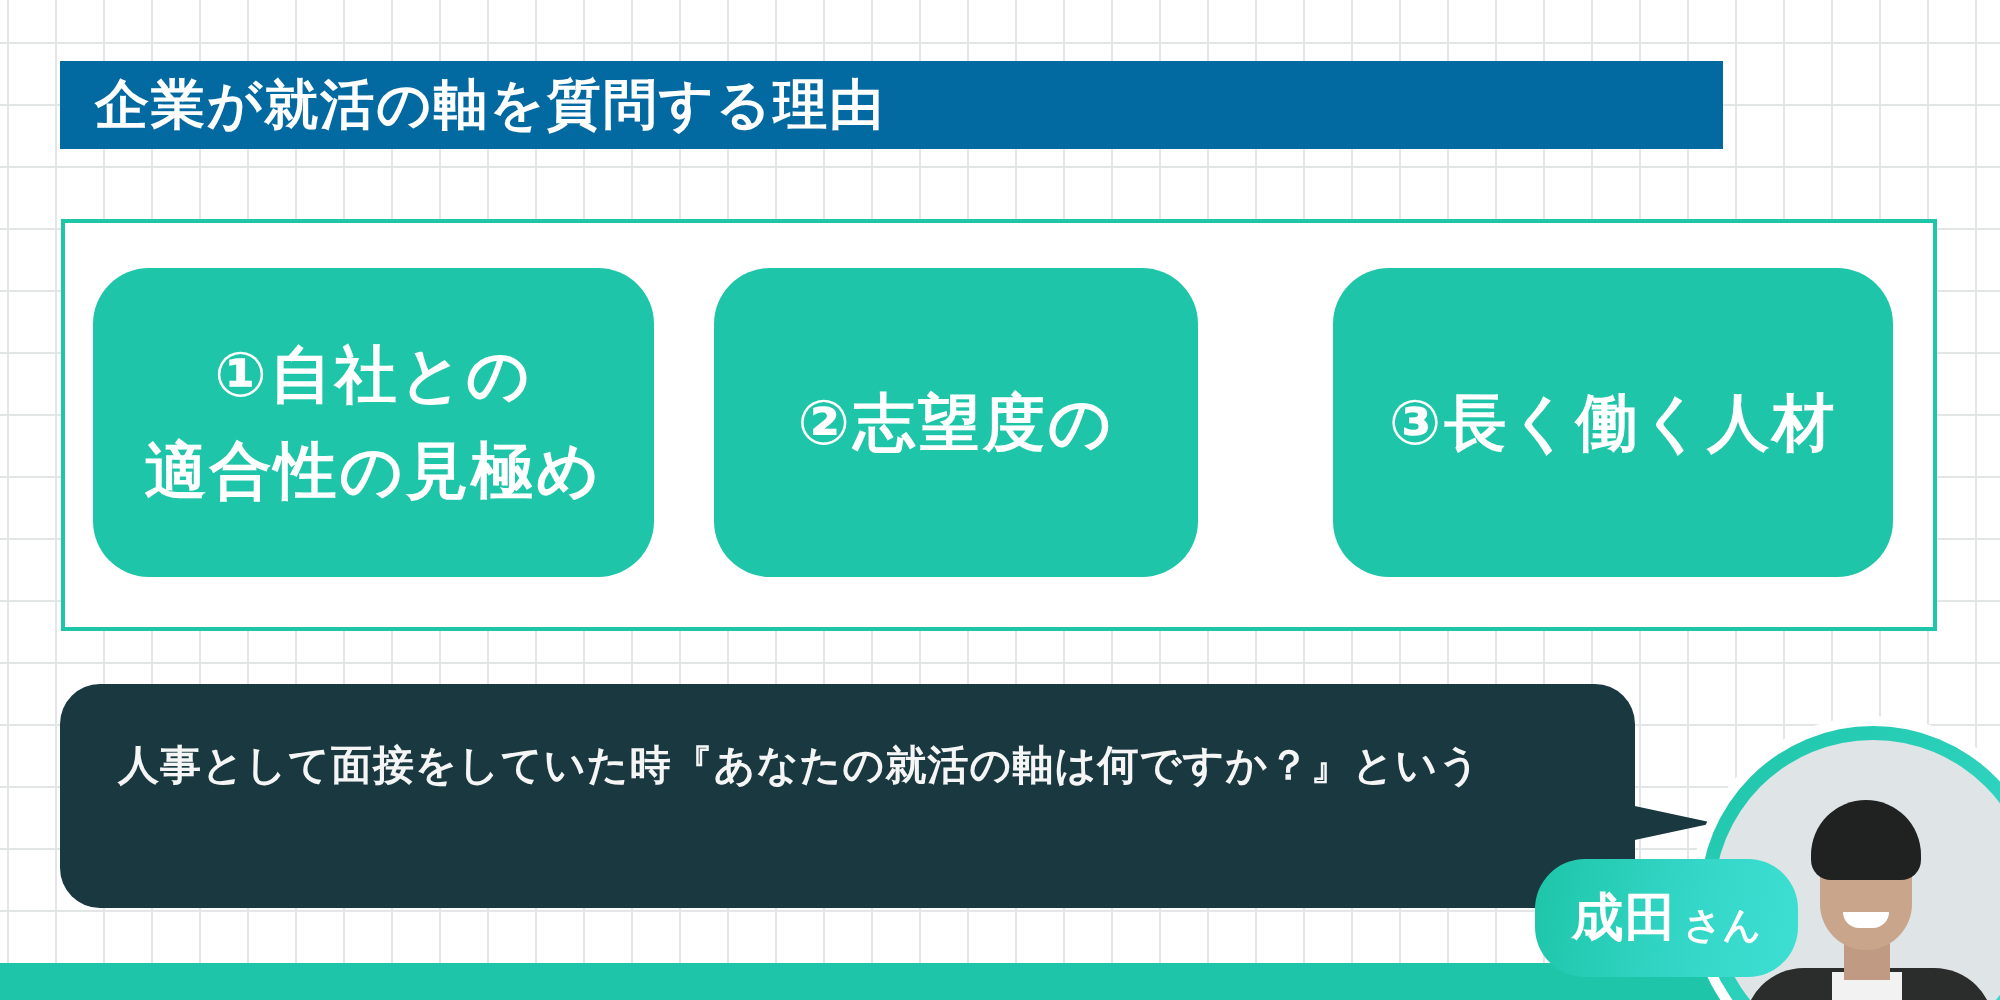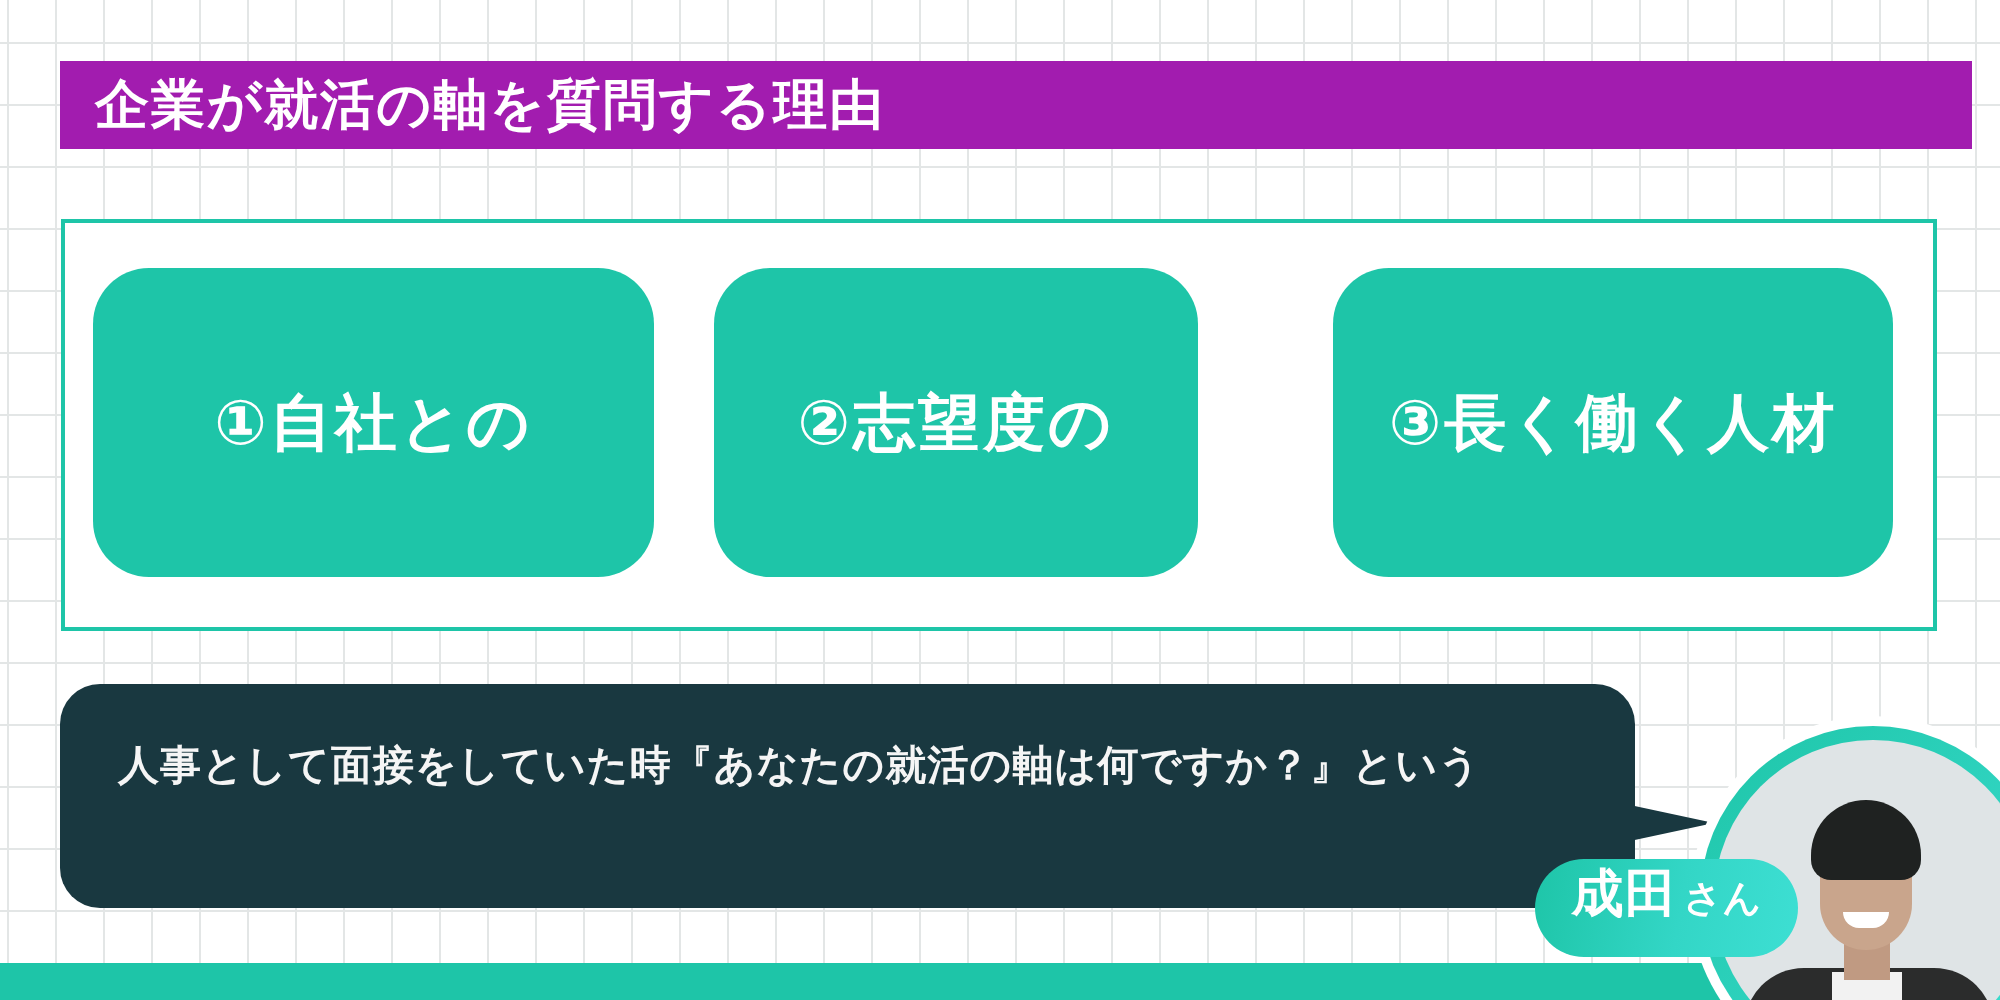--- a/index.html
+++ b/index.html
@@ -7,22 +7,22 @@
     width:2000px; height:1000px; overflow:hidden; position:relative;
     background-color:#ffffff;
     background-image:
       linear-gradient(to right, #e3e6e6 2px, transparent 2px),
       linear-gradient(to bottom, #e3e6e6 2px, transparent 2px);
     background-size:48px 62px;
     background-position:7px 42px;
     font-family:"DejaVu Sans", "Liberation Sans", sans-serif;
   }
   .title-bar {
-    position:absolute; left:60px; top:61px; width:1912px; height:88px;
-    background:#a21caf;
+    position:absolute; left:60px; top:61px; width:1663px; height:88px;
+    background:#0369a1;
   }
   .title-text {
     position:absolute; left:35px; top:0; height:88px; line-height:88px;
     color:#ffffff; font-size:54px; font-weight:bold; letter-spacing:2px;
     white-space:nowrap;
   }
   .panel {
     position:absolute; left:61px; top:219px; width:1868px; height:404px;
     border:4px solid #1ec5a8; background:#ffffff;
   }
@@ -83,43 +83,44 @@
   }
   .jacket {
     position:absolute; left:30px; top:228px; width:250px; height:140px;
     background:#2b2c2c; border-radius:60px 60px 0 0;
   }
   .shirt {
     position:absolute; left:118px; top:232px; width:70px; height:120px;
     background:#f2f2f2;
   }
   .name-badge {
-    position:absolute; left:1535px; top:859px; width:263px; height:98px;
+    position:absolute; left:1535px; top:859px; width:263px; height:118px;
     border-radius:50px;
     background:linear-gradient(100deg,#1ec5a8 0%,#33d6c6 55%,#3ddfd3 100%);
-    display:flex; justify-content:center;
+    display:flex; align-items:center; justify-content:center;
   }
   .name-main {
     color:#ffffff; font-size:52px; font-weight:bold; letter-spacing:1px;
   }
   .name-suffix {
     color:#ffffff; font-size:38px; font-weight:bold; margin-left:6px; margin-top:14px;
   }
 </style>
 </head>
 <body>
 
 <div class="title-bar">
   <div class="title-text">企業が就活の軸を質問する理由</div>
 </div>
 
 <div class="panel"></div>
 
 <div class="card" style="left:93px; width:561px;">
   <div class="card-line">①自社との</div>
+  <div class="card-line">適合性の見極め</div>
 </div>
 <div class="card" style="left:714px; width:484px;">
   <div class="card-line">②志望度の</div>
 </div>
 <div class="card" style="left:1333px; width:560px;">
   <div class="card-line">③長く働く人材</div>
 </div>
 
 <div class="bubble">
   <div class="bubble-text">

